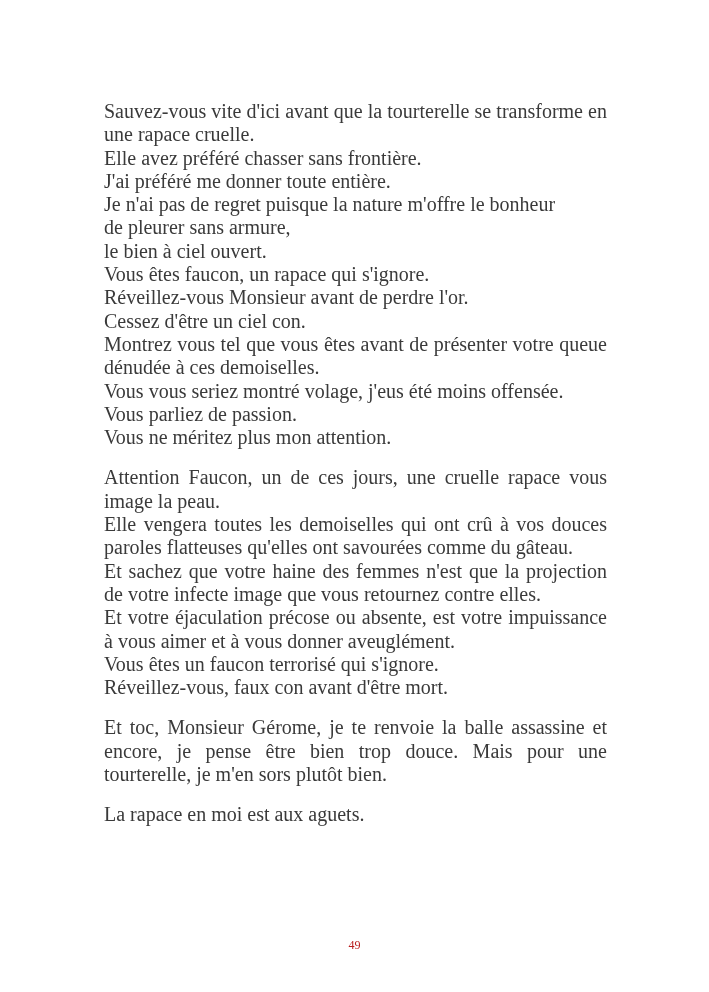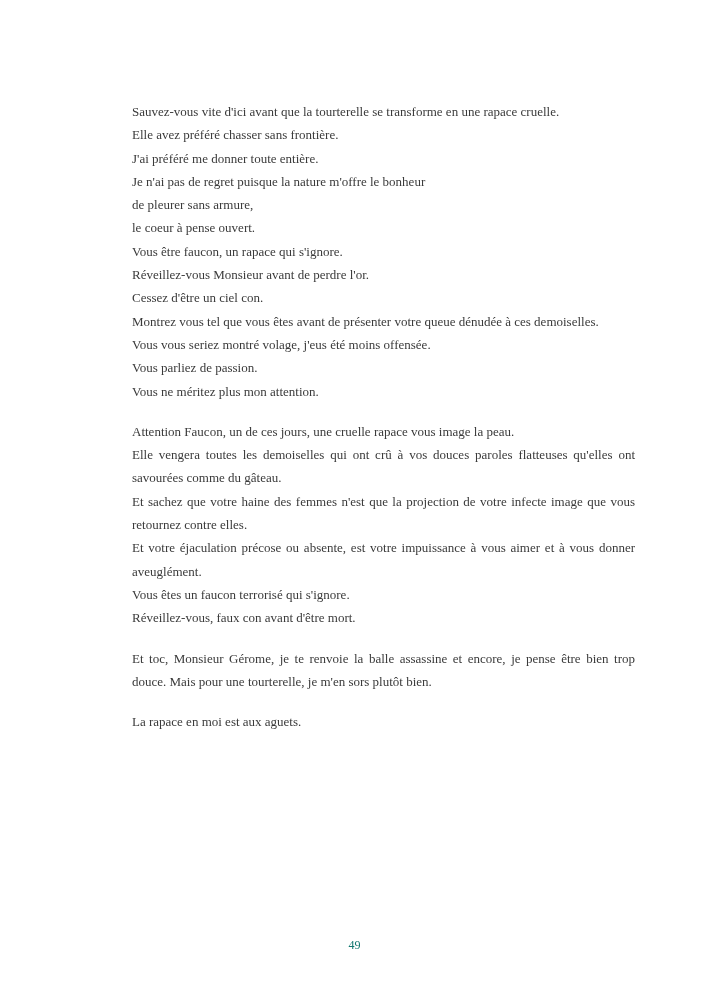--- a/index.html
+++ b/index.html
@@ -13,59 +13,58 @@
     position: relative;
     font-family: "Liberation Serif", "DejaVu Serif", serif;
     color: #3a3a3a;
     overflow: hidden;
   }
   .page-content {
     position: absolute;
     left: 104px;
     top: 100px;
     width: 503px;
-    font-size: 13px;
+    font-size: 20px;
     line-height: 23.3px;
-    margin-left: 28px;
   }
   .text-block {
     margin: 0 0 17px 0;
   }
   .text-block:last-child {
     margin-bottom: 0;
   }
   .text-block p {
     margin: 0;
     padding: 0;
     text-align: justify;
     text-justify: inter-word;
   }
   .page-footer {
     position: absolute;
     left: 0;
     top: 938px;
     width: 709px;
     text-align: center;
     font-size: 12px;
-    color: #0f766e;
+    color: #b91c1c;
   }
 </style>
 </head>
 <body>
 
 <div class="page-content">
 
   <div class="text-block">
     <p>Sauvez-vous vite d'ici avant que la tourterelle se transforme en une rapace cruelle.</p>
     <p>Elle avez préféré chasser sans frontière.</p>
     <p>J'ai préféré me donner toute entière.</p>
     <p>Je n'ai pas de regret puisque la nature m'offre le bonheur</p>
     <p>de pleurer sans armure,</p>
-    <p>le coeur à pense ouvert.</p>
-    <p>Vous être faucon, un rapace qui s'ignore.</p>
+    <p>le bien à ciel ouvert.</p>
+    <p>Vous êtes faucon, un rapace qui s'ignore.</p>
     <p>Réveillez-vous Monsieur avant de perdre l'or.</p>
     <p>Cessez d'être un ciel con.</p>
     <p>Montrez vous tel que vous êtes avant de présenter votre queue dénudée à ces demoiselles.</p>
     <p>Vous vous seriez montré volage, j'eus été moins offensée.</p>
     <p>Vous parliez de passion.</p>
     <p>Vous ne méritez plus mon attention.</p>
   </div>
 
   <div class="text-block">
     <p>Attention Faucon, un de ces jours, une cruelle rapace vous image la peau.</p>

